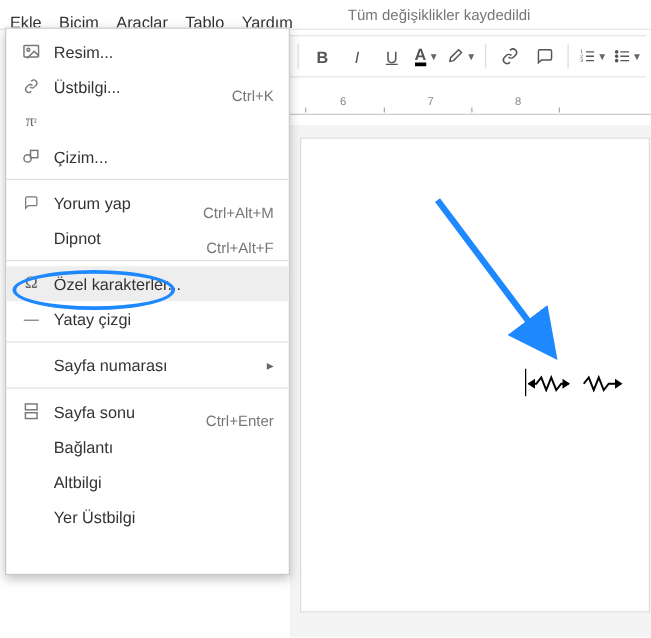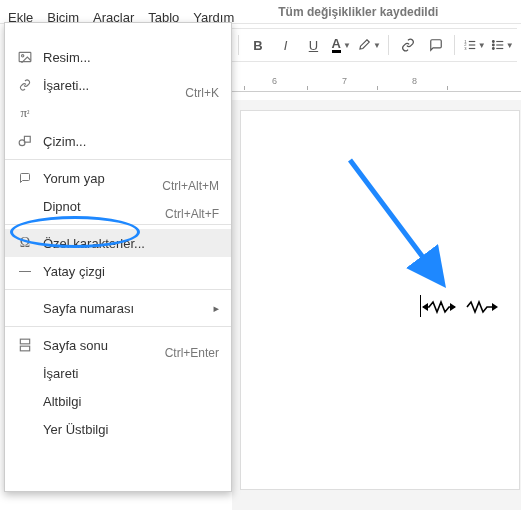--- a/index.html
+++ b/index.html
@@ -24,21 +24,20 @@
   .menubar-item {
     font-size: 13px;
     cursor: pointer;
     margin-top: 12px;
   }
   .menubar-item.active { font-weight: 400; }
   .saved-label {
     color: #777;
     font-size: 12px;
     margin-left: 30px;
-    font-weight: bold;
   }
   .toolbar {
     position: absolute;
     top: 28px;
     left: 232px;
     right: 4px;
     height: 34px;
     display: flex;
     align-items: center;
     gap: 2px;
@@ -109,21 +108,21 @@
 
   .dropdown {
     position: absolute;
     top: 22px;
     left: 4px;
     width: 228px;
     background: #fff;
     border: 1px solid #ccc;
     box-shadow: 0 3px 8px rgba(0,0,0,0.25);
     z-index: 100;
-    padding: 20px 0;
+    padding: 4px 0;
   }
   .menu-item {
     display: flex;
     align-items: center;
     height: 28px;
     padding: 0 12px 0 10px;
     cursor: pointer;
     font-size: 13px;
     color: #333;
     position: relative;
@@ -273,21 +272,21 @@
     </span>
     <span class="menu-label">Resim...</span>
   </div>
   <div class="menu-item">
     <span class="menu-icon">
       <svg width="14" height="12" viewBox="0 0 24 24" fill="none" stroke="#777" stroke-width="2.2">
           <path d="M10 13a5 5 0 0 0 7 0l3-3a5 5 0 0 0-7-7l-1 1"></path>
           <path d="M14 11a5 5 0 0 0-7 0l-3 3a5 5 0 0 0 7 7l1-1"></path>
         </svg>
     </span>
-    <span class="menu-label">İşareti...</span>
+    <span class="menu-label">Üstbilgi...</span>
     <span class="menu-shortcut">Ctrl+K</span>
   </div>
   <div class="menu-item">
     <span class="menu-icon" style="font-family:serif;font-size:13px">π<sup style="font-size:8px">²</sup></span>
   </div>
   <div class="menu-item">
     <span class="menu-icon">
       <svg width="14" height="12" viewBox="0 0 24 20" fill="none" stroke="#777" stroke-width="2">
           <circle cx="7" cy="13" r="5"></circle>
           <rect x="11" y="2" width="10" height="10"></rect>
@@ -331,21 +330,21 @@
       <svg width="14" height="14" viewBox="0 0 24 24" fill="none" stroke="#777" stroke-width="2">
           <rect x="4" y="2" width="16" height="8"></rect>
           <rect x="4" y="14" width="16" height="8"></rect>
         </svg>
     </span>
     <span class="menu-label">Sayfa sonu</span>
     <span class="menu-shortcut">Ctrl+Enter</span>
   </div>
   <div class="menu-item">
     <span class="menu-icon"></span>
-    <span class="menu-label">İşareti</span>
+    <span class="menu-label">Bağlantı</span>
   </div>
   <div class="menu-item">
     <span class="menu-icon"></span>
     <span class="menu-label">Altbilgi</span>
   </div>
   <div class="menu-item">
     <span class="menu-icon"></span>
     <span class="menu-label">Yer Üstbilgi</span>
   </div>
   <div class="menu-item">

